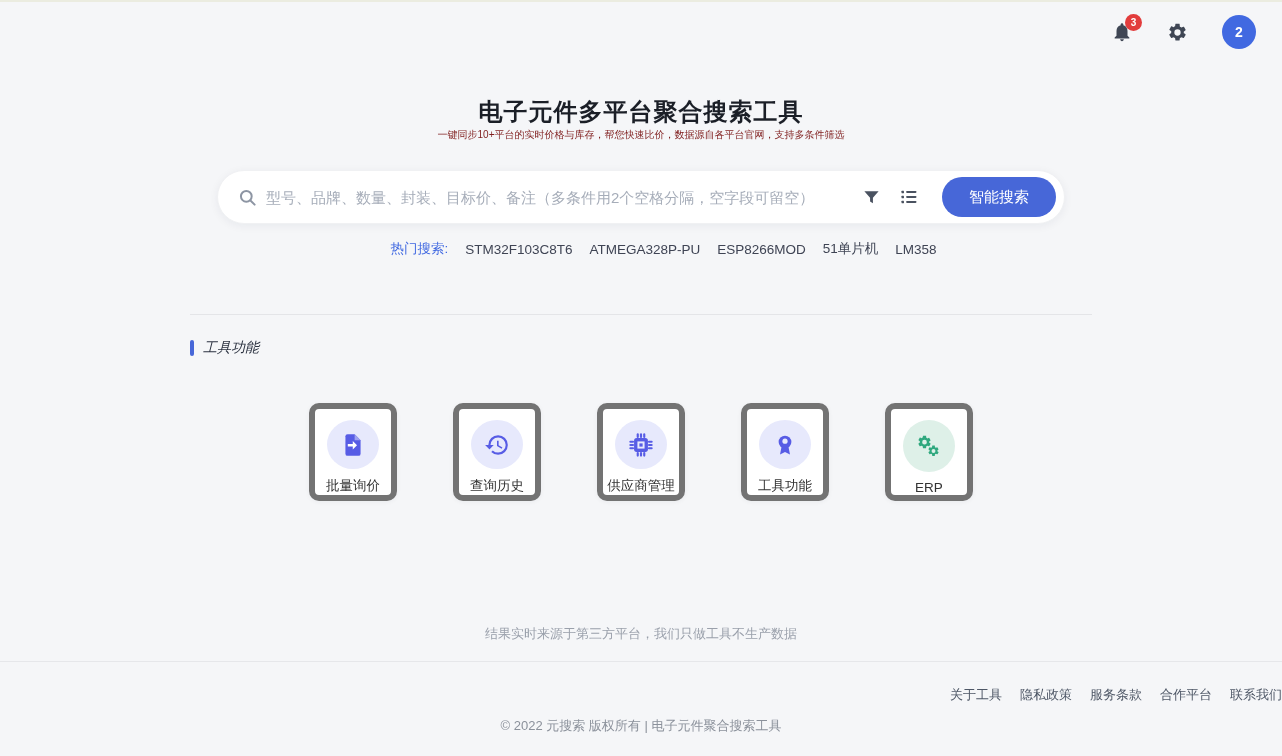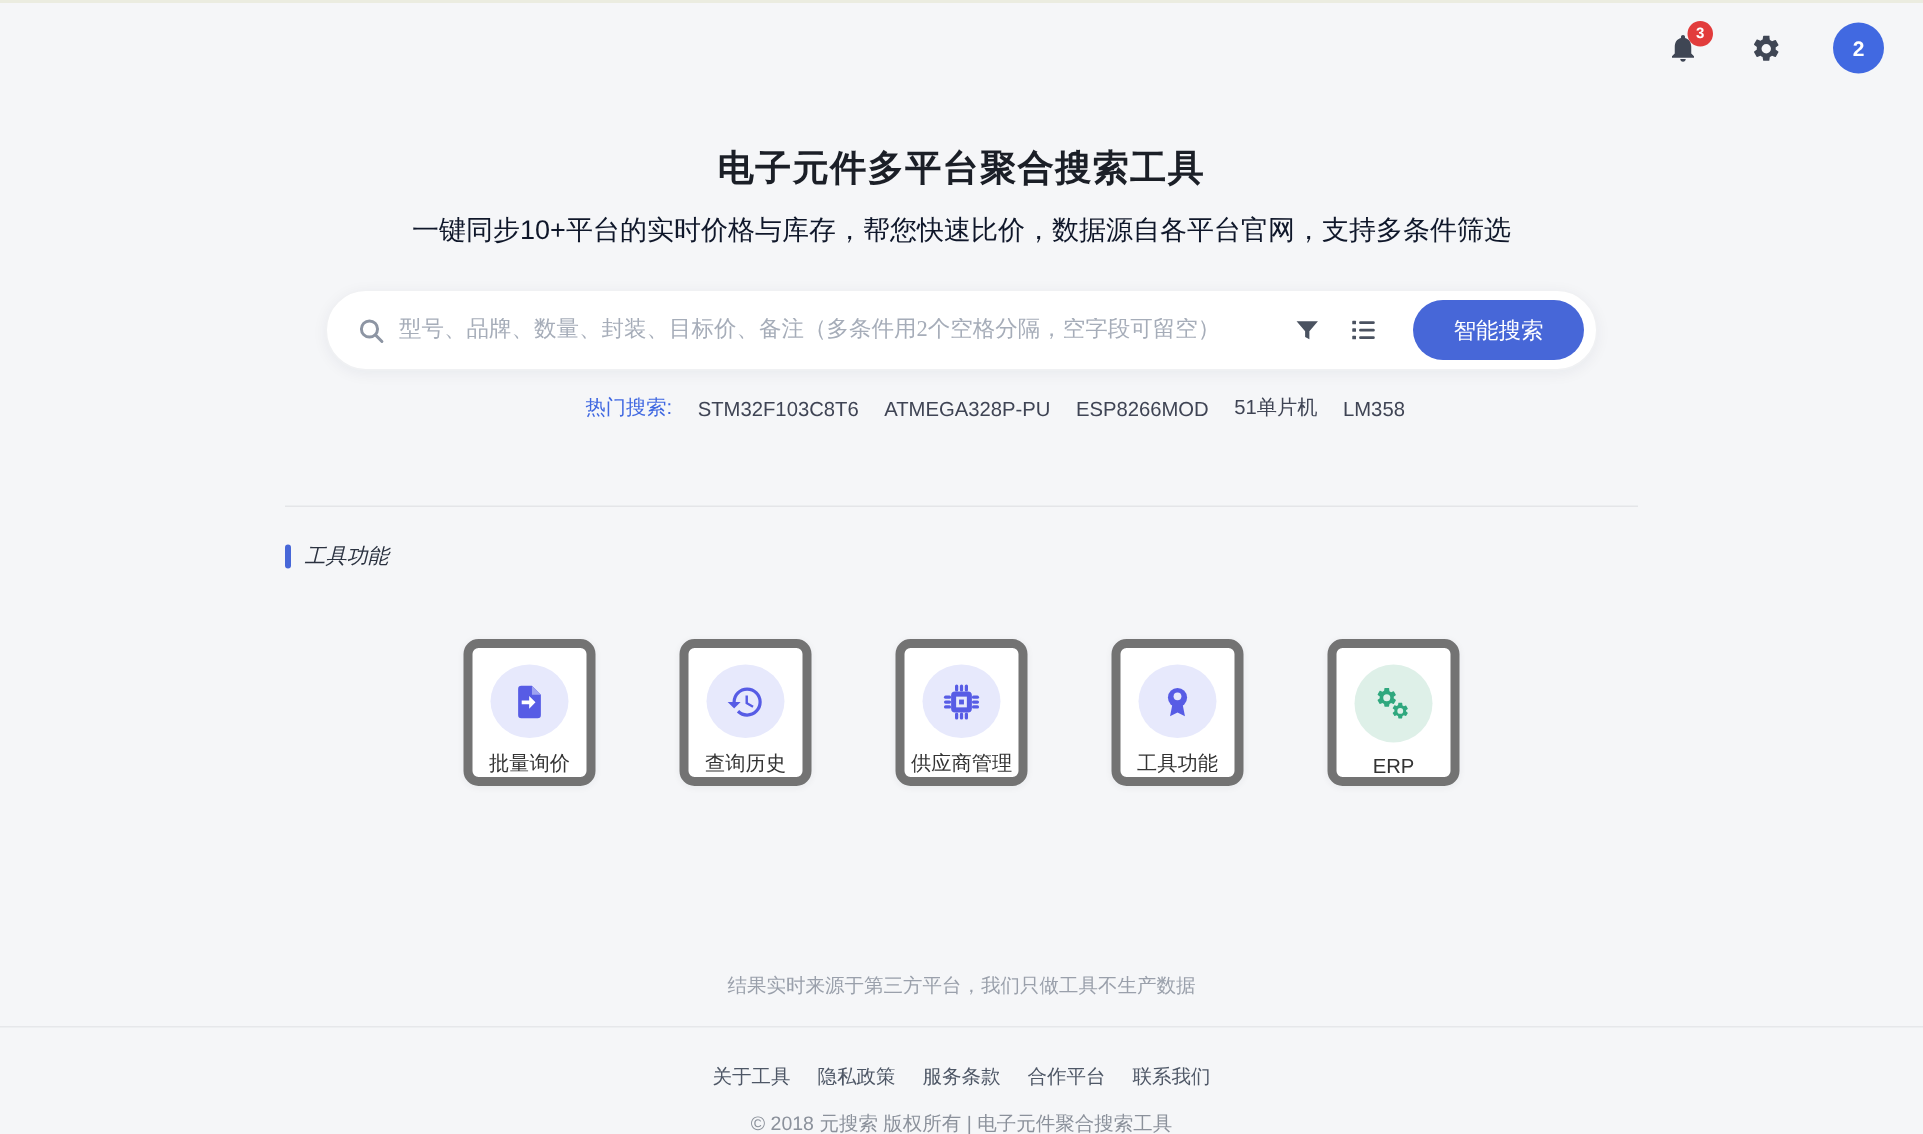--- a/index.html
+++ b/index.html
@@ -29,37 +29,37 @@
   }
   .avatar {
     width:34px; height:34px; border-radius:50%;
     background:#4169e1; color:#fff;
     font-size:14px; font-weight:bold;
     display:flex; align-items:center; justify-content:center;
     cursor:pointer;
   }
   .hero { text-align:center; margin-top:44px; }
   .hero h1 { font-size:24px; font-weight:700; color:#1b1f27; letter-spacing:1px; }
-  .hero p  { font-size:18px; color:#0f172a; margin-top:13px; }
+  .hero p  { font-size:10px; color:#7f1d1d; }
 
   .search-wrap {
     width:848px; height:54px;
     margin:28px auto 0;
     background:#fff;
     border:1px solid #f0f1f3;
     border-radius:27px;
     box-shadow:0 2px 10px rgba(20,30,60,.06);
     display:flex; align-items:center;
     padding:0 8px 0 20px;
   }
   .search-wrap .mag { display:flex; margin-right:9px; }
   .search-input {
     flex:1; border:none; outline:none; background:transparent;
     font-size:15px; color:#333;
-    font-family:Liberation Serif, serif;
+    font-family:Liberation Sans, sans-serif;
   }
   .search-input::placeholder { color:#a6adb9; }
   .tool-ic {
     width:38px; height:38px; border:none; background:transparent;
     display:flex; align-items:center; justify-content:center;
     cursor:pointer; border-radius:8px;
   }
   .smart-btn {
     height:40px; padding:4px 27px; margin-left:14px;
     border:none; border-radius:20px;
@@ -103,21 +103,21 @@
   }
   .card .circ.green { background:#def0e8; }
   .card .lbl { margin-top:8px; font-size:13.5px; color:#333; }
 
   .footnote {
     margin-top:124px; text-align:center;
     font-size:13px; color:#9aa0ab;
   }
   .footer { margin-top:18px; border-top:1px solid #e6e7ea; padding-top:24px; }
   .footer-links {
-    display:flex; justify-content:center; gap:18px;
+    display:flex; justify-content:flex-end; gap:18px;
     font-size:13px; color:#4e5766;
   }
   .footer-links span { cursor:pointer; }
   .copyright { margin-top:13px; text-align:center; font-size:13px; color:#8b919b; }
 </style>
 </head>
 <body>
 
 <div class="topbar">
   <div class="icon-btn">
@@ -272,14 +272,14 @@
 <div class="footnote">结果实时来源于第三方平台，我们只做工具不生产数据</div>
 
 <div class="footer">
   <div class="footer-links">
     <span>关于工具</span>
     <span>隐私政策</span>
     <span>服务条款</span>
     <span>合作平台</span>
     <span>联系我们</span>
   </div>
-  <div class="copyright">© 2018 元搜索 版权所有 | 电子元件聚合搜索工具</div>
+  <div class="copyright">© 2022 元搜索 版权所有 | 电子元件聚合搜索工具</div>
 </div>
 
 </body></html>

